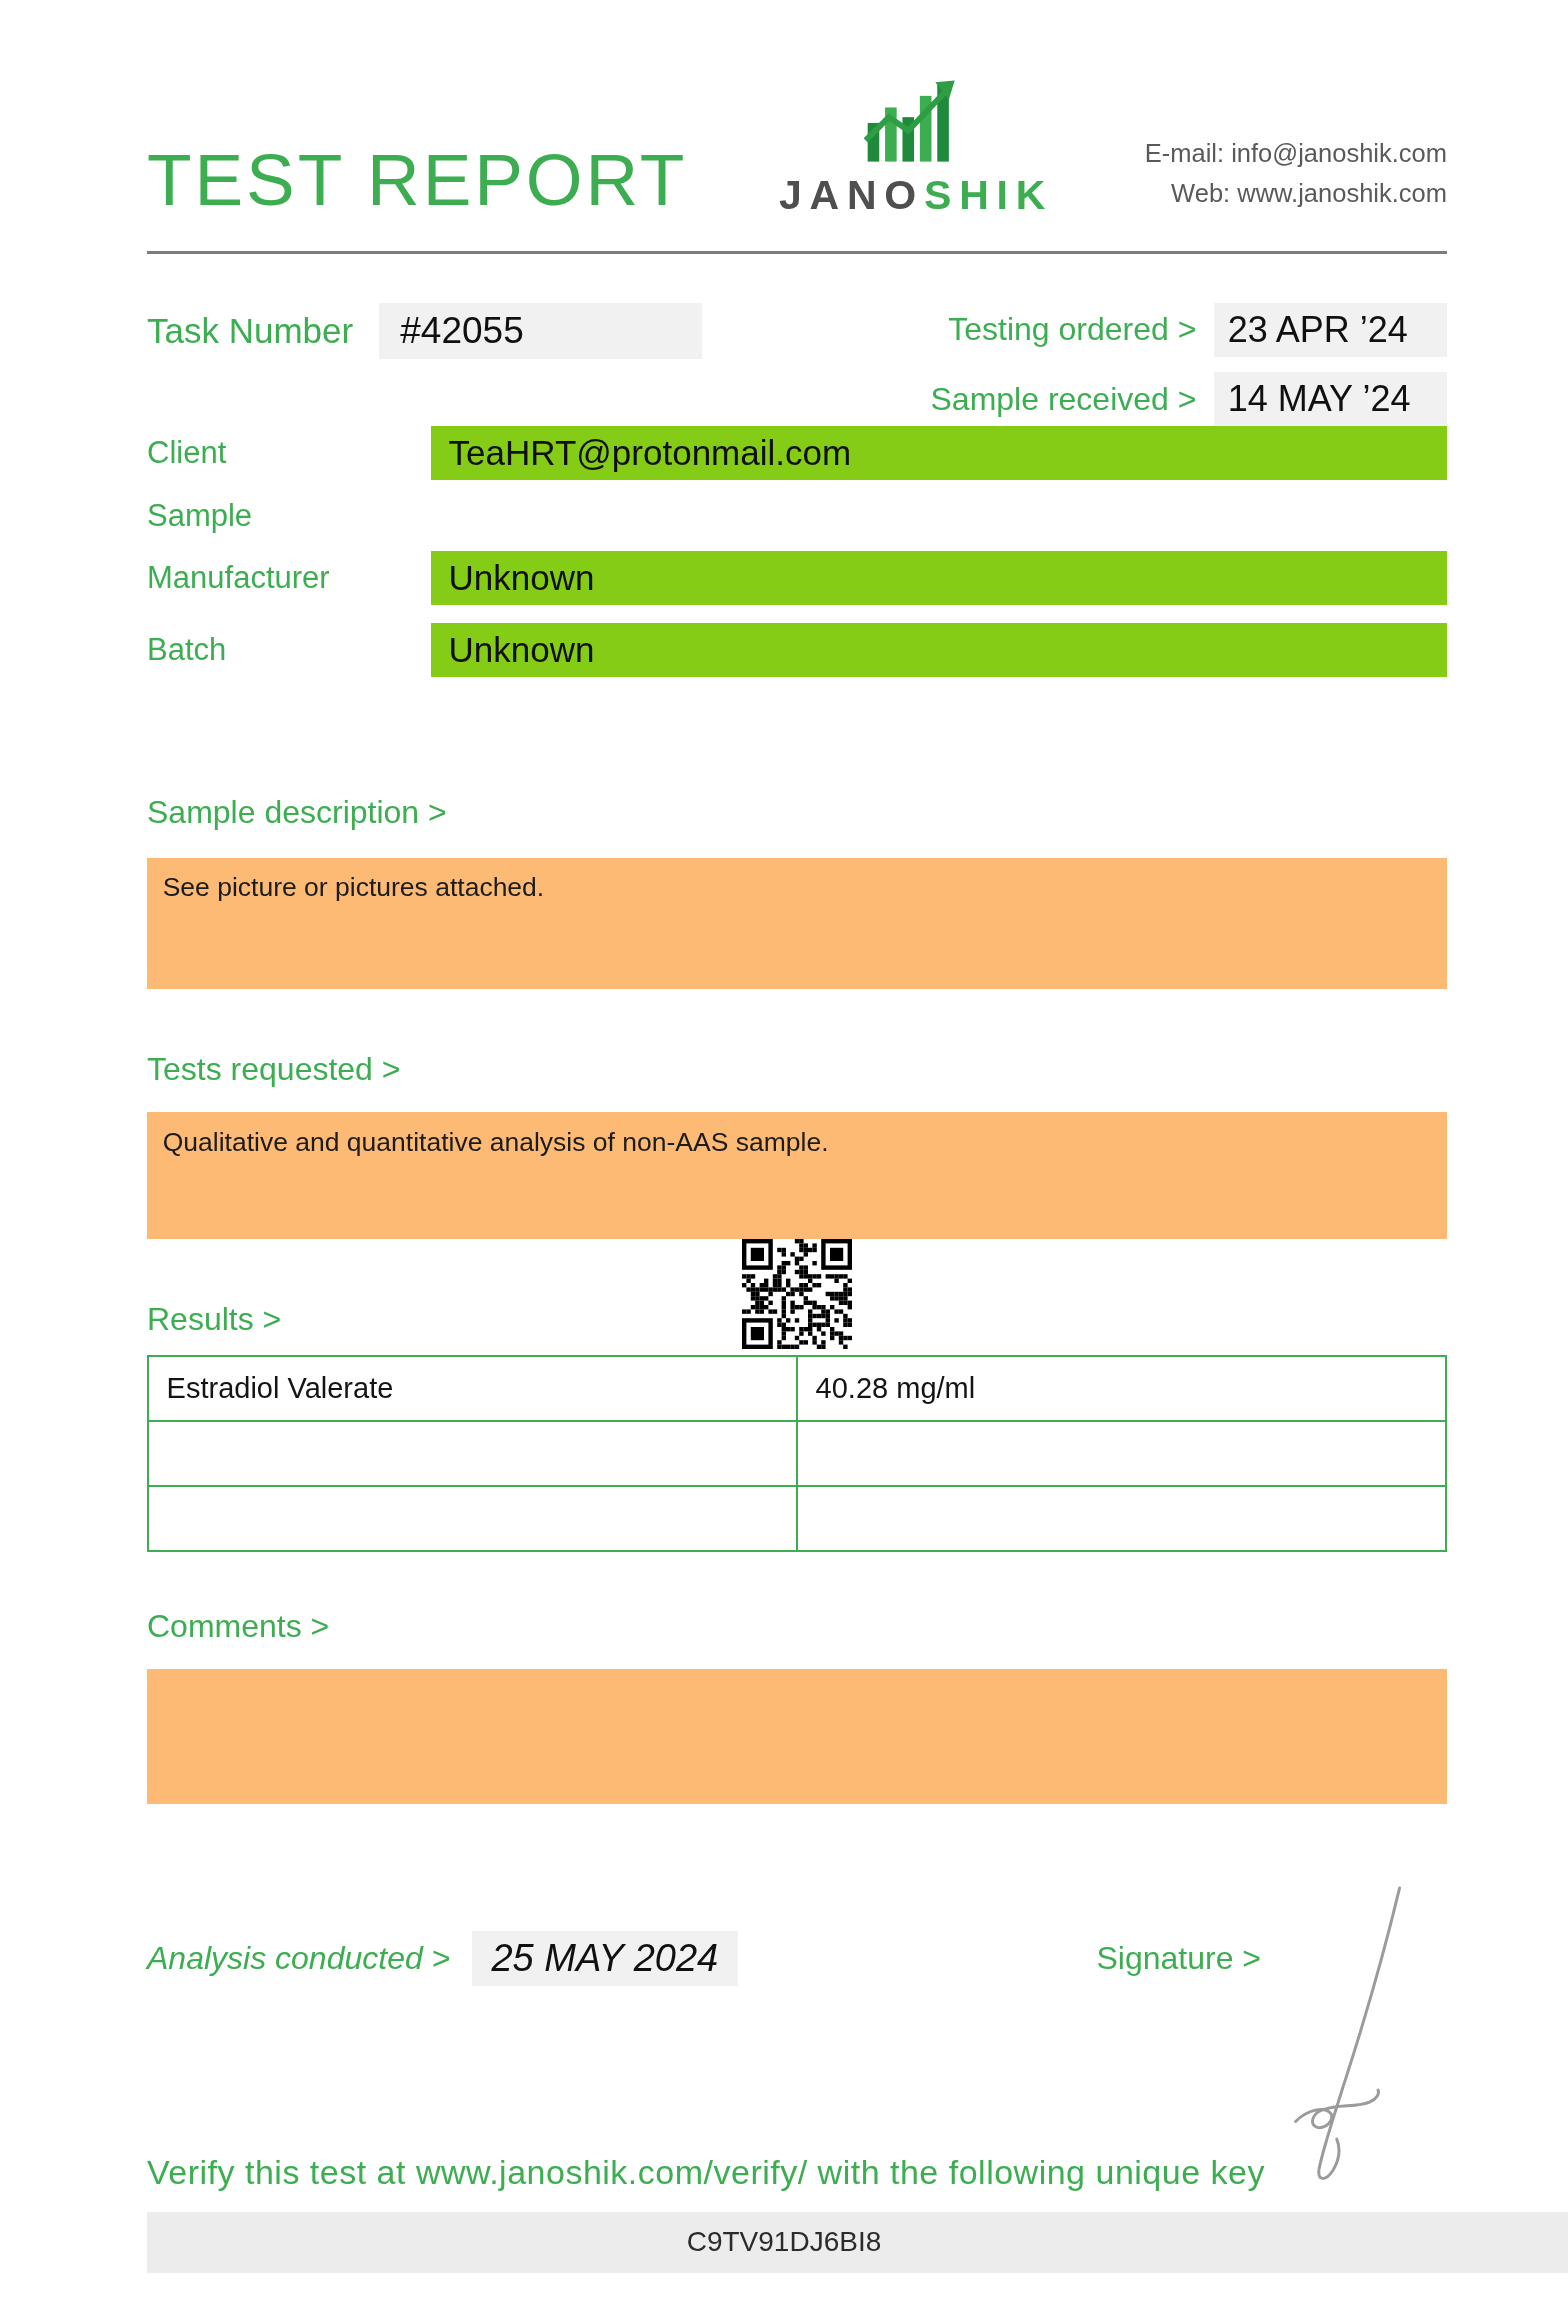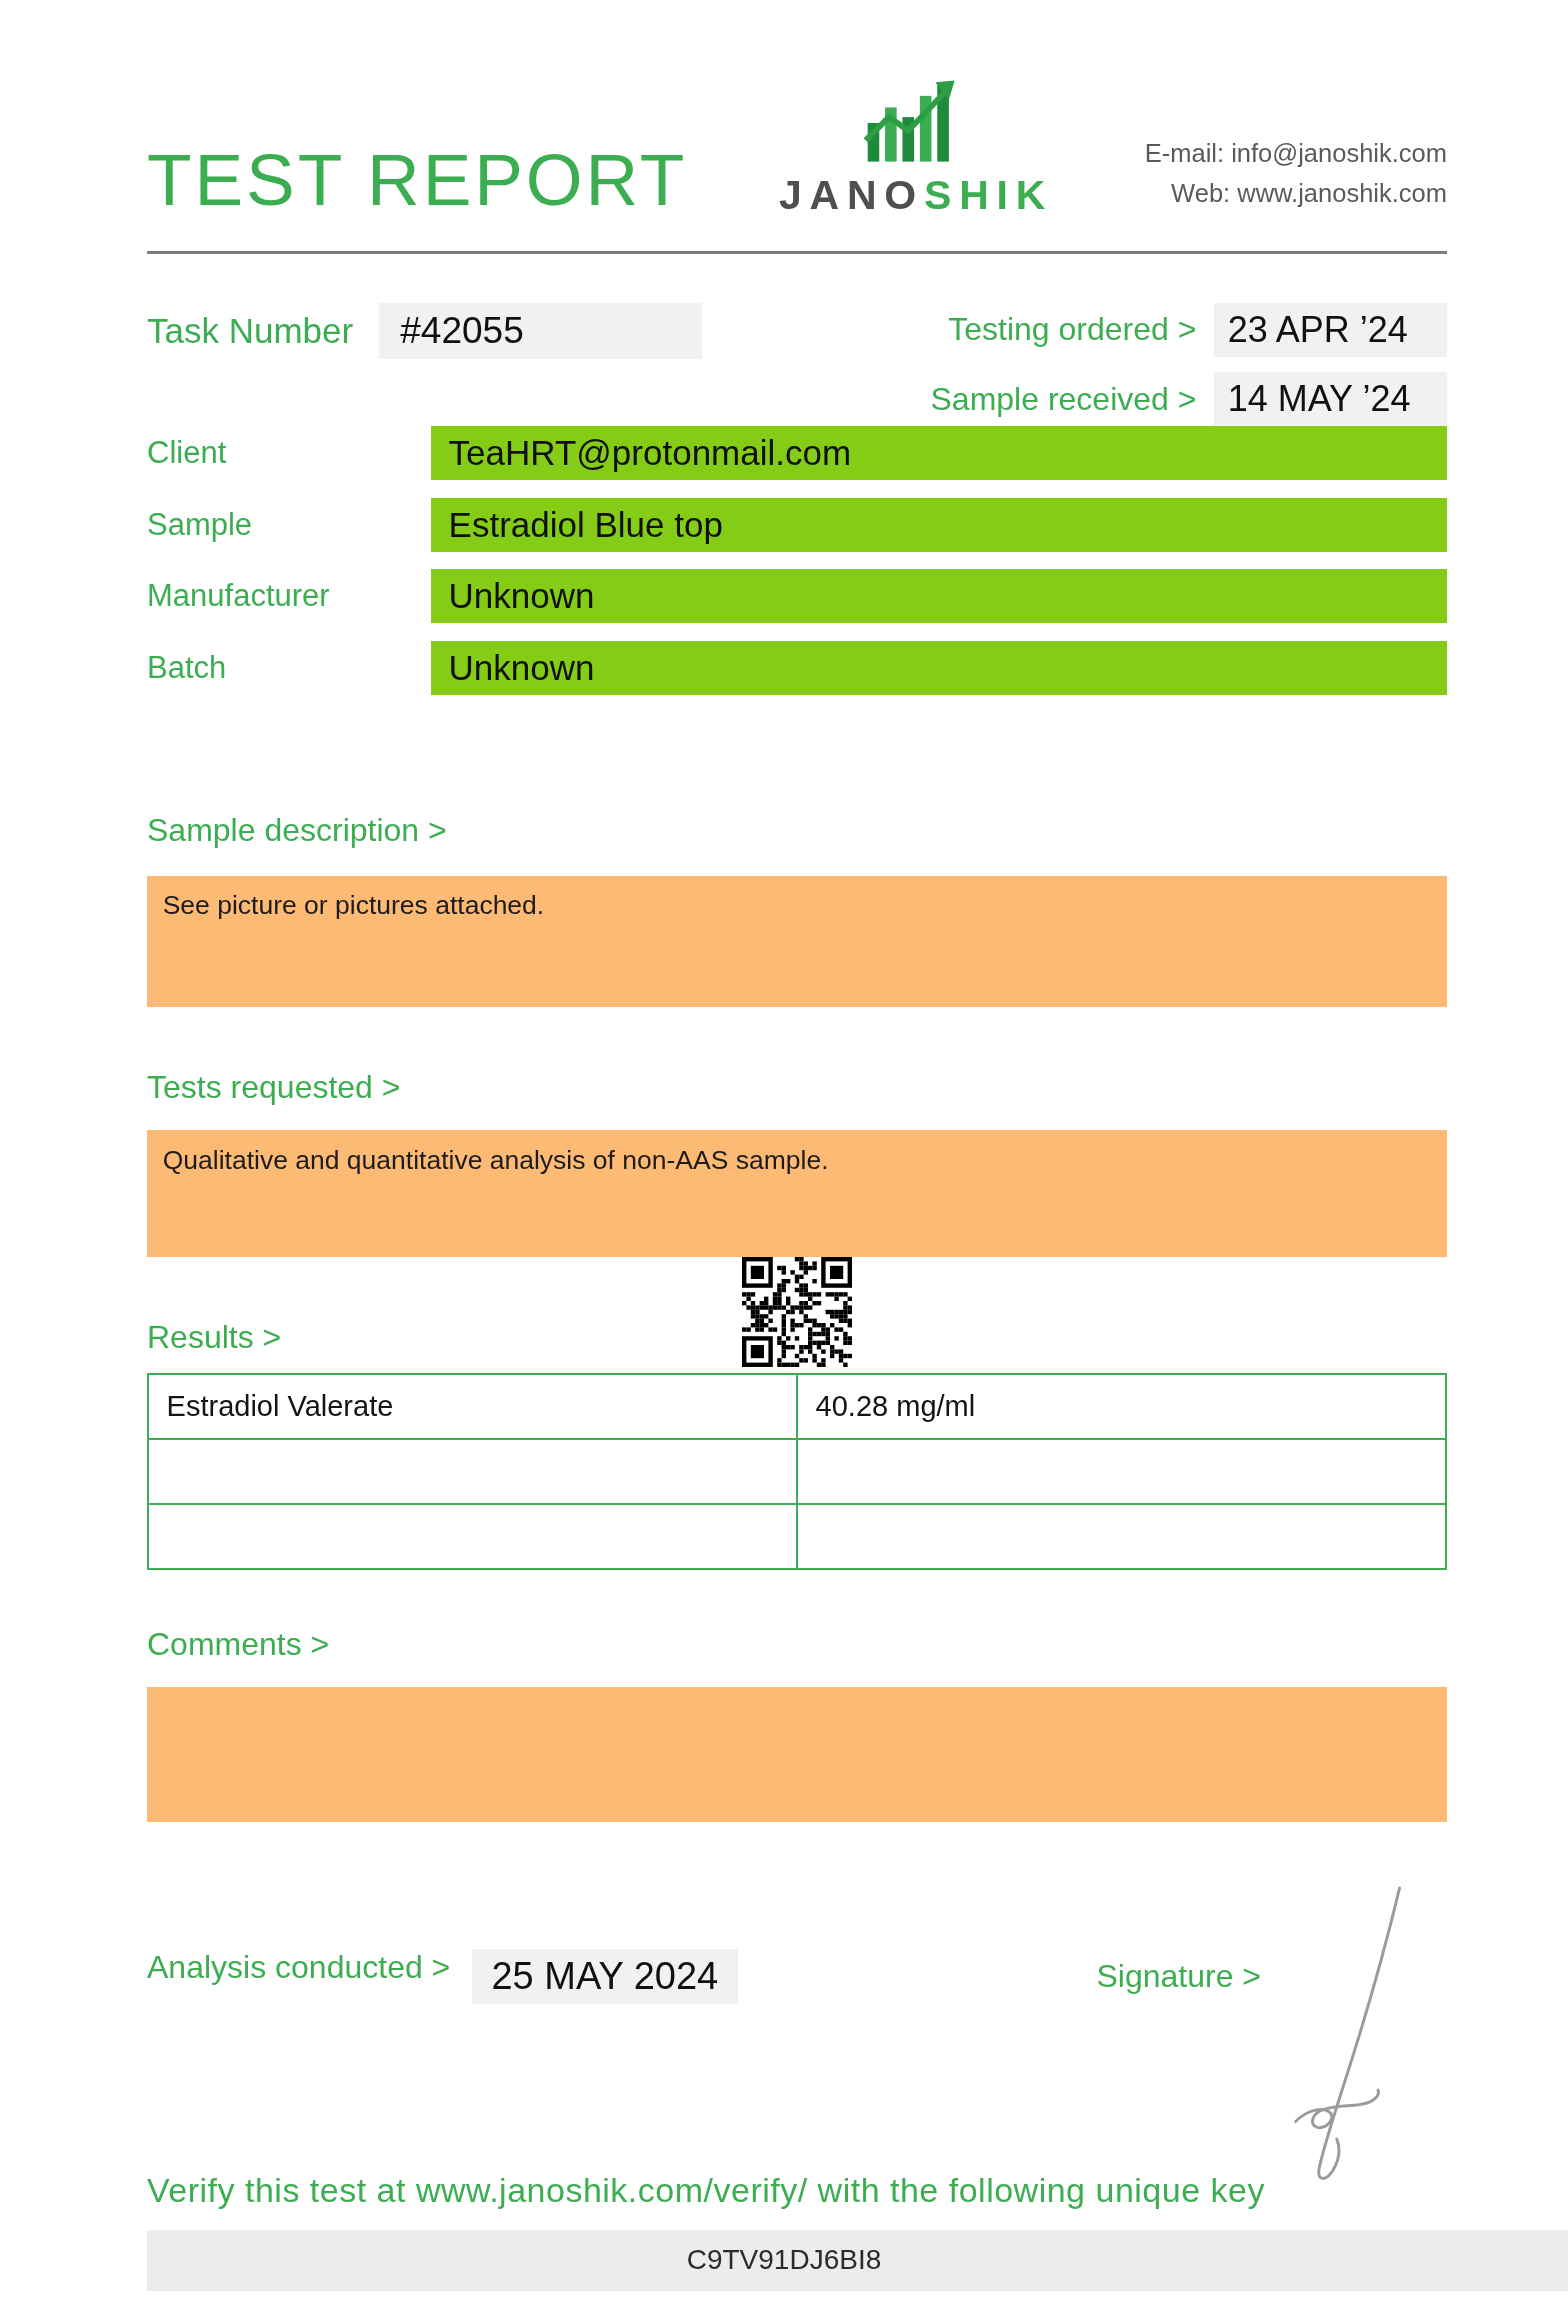--- a/index.html
+++ b/index.html
@@ -53,21 +53,21 @@
   .qr { position:absolute; top:-61px; left:50%; margin-left:-55px; width:110px; height:110px; background:#ffffff; }
   .qr svg { display:block; width:110px; height:110px; }
   .results-table { width:100%; border-collapse:collapse; margin-top:15.7px; table-layout:fixed; }
   .results-table td { border:2px solid #3dad51; height:65px; font-size:29px; color:#141414; padding:0 17.6px; }
 
   .h-comments { margin-top:55px; }
   .comments-box { margin-top:23.5px; min-height:135px; }
 
   
   .footer-row { margin-top:127px; display:flex; justify-content:space-between; align-items:center; }
-  .footer-left { display:flex; align-items:flex-start; gap:21.6px; }
+  .footer-left { display:flex; align-items:center; gap:21.6px;font-style:italic; }
   .analysis-value { padding:5.9px 19.6px; font-size:38px; }
   .sig-label { margin-right:186px; }
   .signature { position:absolute; left:1274px; top:1882px; width:157px; height:314px; }
 
   .verify-line { margin-top:167px; color:#3dad51; font-size:34px; letter-spacing:0.5px; }
   .key-box { margin-top:19.6px; margin-right:-121px; padding-right:147px; height:61px; background:#ececec;
              display:flex; align-items:center; justify-content:center; font-size:28px; color:#2b2b2b; }
 </style>
 </head>
 <body>
@@ -120,21 +120,20 @@
       </div>
     </div>
 
     <div class="details">
       <div class="d-row">
         <span class="d-label">Client</span>
         <span class="d-value">TeaHRT@protonmail.com</span>
       </div>
       <div class="d-row">
         <span class="d-label">Sample</span>
-        <span class="d-value">Estradiol Blue top</span>
       </div>
       <div class="d-row">
         <span class="d-label">Manufacturer</span>
         <span class="d-value">Unknown</span>
       </div>
       <div class="d-row">
         <span class="d-label">Batch</span>
         <span class="d-value">Unknown</span>
       </div>
     </div>

